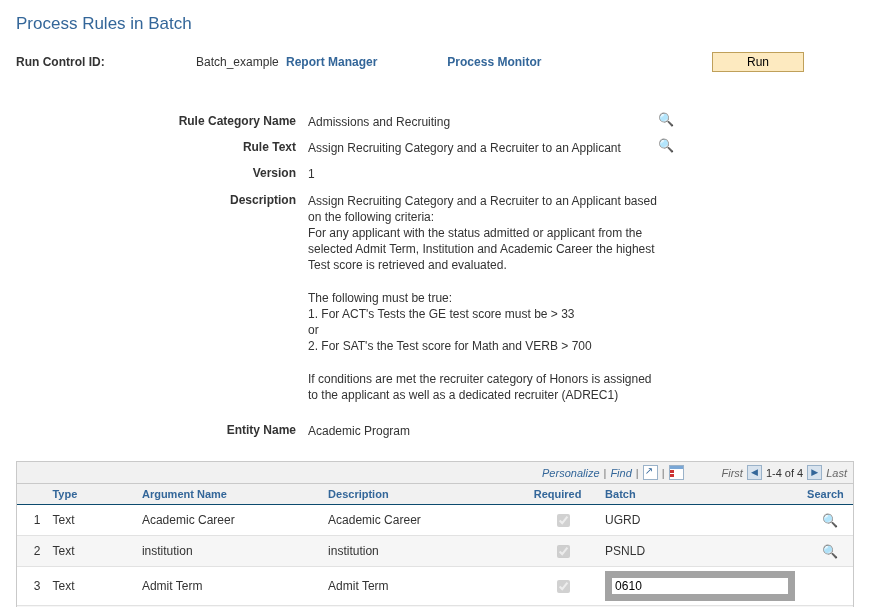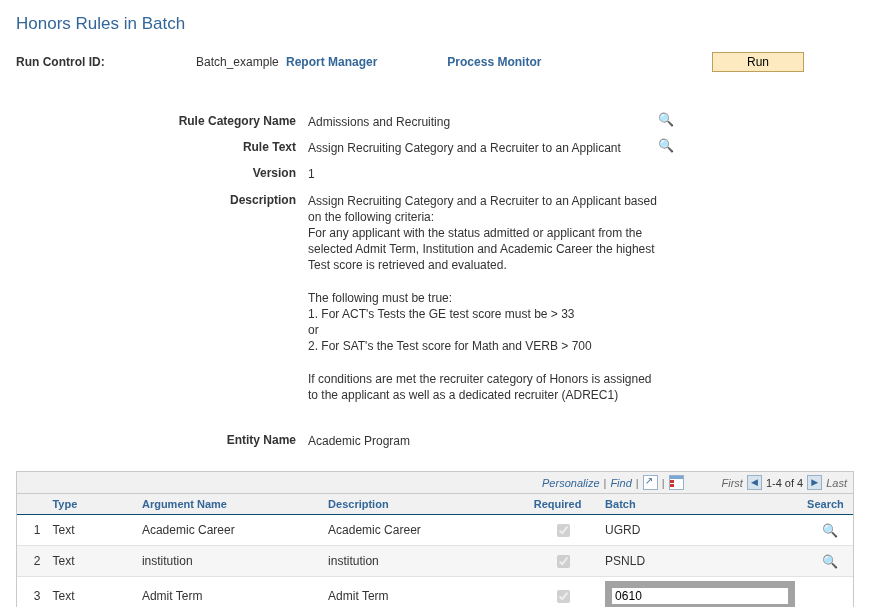--- a/index.html
+++ b/index.html
@@ -176,21 +176,21 @@
     border: 7px solid #a3a3a3;
     padding: 1px 3px;
   }
   input[type=checkbox][disabled] {
     accent-color: #999;
   }
 </style>
 </head>
 <body>
 
-<h1 class="page-title">Honors Rules in Batch</h1>
+<h1 class="page-title">Process Rules in Batch</h1>
 
 <div class="top-row">
   <span class="top-label">Run Control ID:</span>
   <span class="runctl-value">Batch_example</span>
   <a class="nav-link">Report Manager</a>
   <a class="nav-link">Process Monitor</a>
   <button class="run-btn">Run</button>
 </div>
 
 <div class="form-block">
@@ -218,21 +218,21 @@
 For any applicant with the status admitted or applicant from the selected Admit Term, Institution and Academic Career the highest Test score is retrieved and evaluated.
 
 The following must be true:
 1. For ACT's Tests the GE test score must be &gt; 33
 or
 2. For SAT's the Test score for Math and  VERB &gt; 700
 
 If conditions are met the recruiter category of Honors is assigned to the applicant as well as a dedicated recruiter (ADREC1)</div>
   </div>
 
-  <div class="form-row" style="margin-top:28px">
+  <div class="form-row" style="margin-top:18px">
     <div class="form-lab">Entity Name</div>
     <div class="form-val">Academic Program</div>
   </div>
 </div>
 
 <div class="grid-wrap">
   <div class="grid-toolbar">
     <span class="tool-link">Personalize</span>
     <span class="sep">|</span>
     <span class="tool-link">Find</span>

